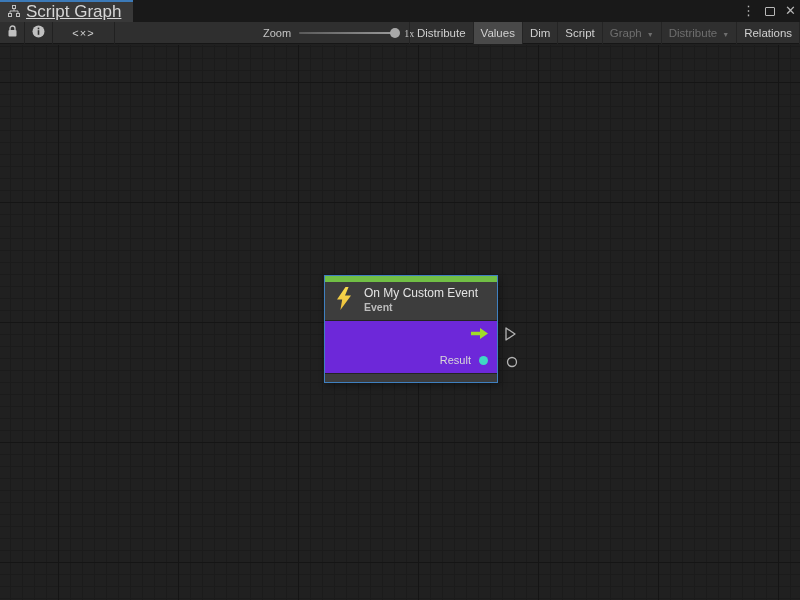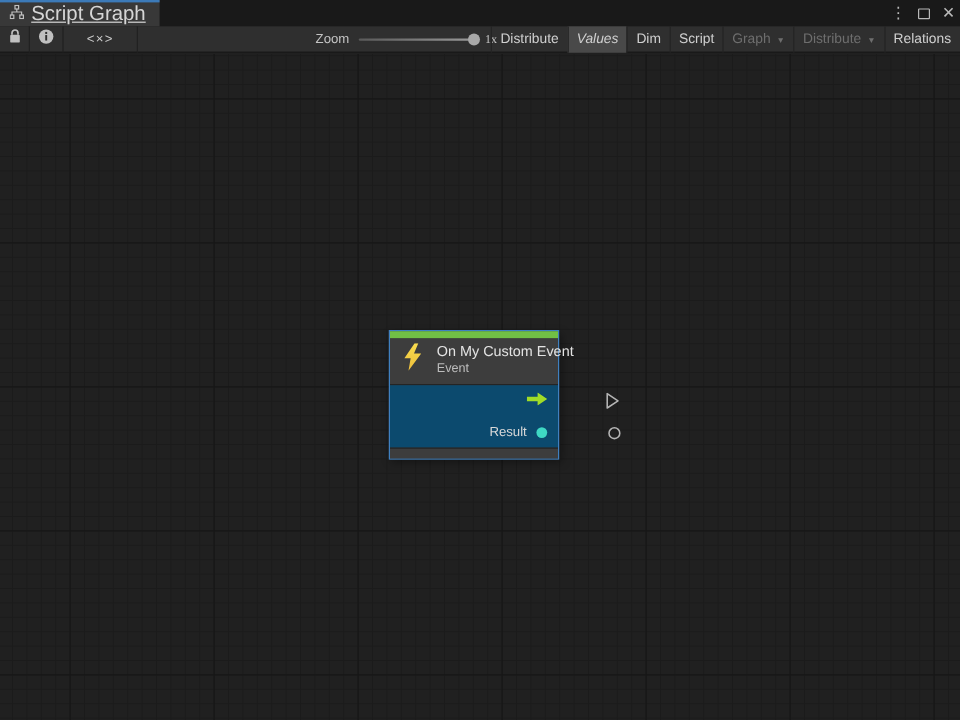--- a/index.html
+++ b/index.html
@@ -36,51 +36,51 @@
   .zoom-group { position:absolute; left:263px; top:0; height:22px; display:flex; align-items:center; }
   .zoom-label { font-size:11px; color:#c4c4c4; margin-right:8px; }
   .zoom-track { position:relative; width:96px; height:2px; background:linear-gradient(to right,#5a5a5a,#9a9a9a); border-radius:1px; }
   .zoom-handle { position:absolute; right:-5px; top:-4px; width:10px; height:10px; border-radius:50%; background:#a8a8a8; }
   .zoom-value { font-size:10px; color:#c4c4c4; margin-left:9px;font-family:Liberation Serif, serif; }
   .right-btns { position:absolute; left:409px; top:0; height:22px; display:flex; }
   .rbtn {
     height:22px; display:flex; align-items:center; padding:0 7px; font-size:11.5px; color:#d0d0d0;
     border-left:1px solid #242424; white-space:nowrap; cursor:default;
   }
-  .rbtn.active { background:#494949;font-style:italic; }
+  .rbtn.active { background:#494949; }
   .rbtn.disabled { color:#6e6e6e; }
   .dd-arrow { font-size:7px; margin-left:5px; transform:translateY(1px); }
 
   
   .graph {
     position:absolute; top:45px; left:0; width:800px; height:555px;
     background-color:#202020;
     background-image:
       linear-gradient(to right, #151515 1px, transparent 1px),
       linear-gradient(to bottom, #151515 1px, transparent 1px),
       linear-gradient(to right, #1b1b1b 1px, transparent 1px),
       linear-gradient(to bottom, #1b1b1b 1px, transparent 1px);
     background-size:120px 120px, 120px 120px, 12px 12px, 12px 12px;
     background-position:58px 37px, 58px 37px, 10px 1px, 10px 1px;
     overflow:hidden;
   }
 
   
   .node {
-    position:absolute; left:324px; top:230px; width:142px;
+    position:absolute; left:324px; top:230px; width:174px;
     border:1px solid #3f80c0; background:#343434;
     box-shadow:2px 3px 7px rgba(0,0,0,0.35);
   }
   .node-accent { height:6px; background:#71bf45; }
   .node-header { background:#3d3d3d; display:flex; align-items:center; gap:12px; padding:4px 10px 6px 11px; height:38px; }
   .node-titles { display:flex; flex-direction:column; }
   .node-title { font-size:12px; color:#e4e4e4; line-height:15px; white-space:nowrap; }
-  .node-subtitle { font-size:10.5px; color:#bdbdbd; line-height:13px; }
+  .node-subtitle { font-size:10.5px; color:#bdbdbd; line-height:13px;font-weight:bold; }
   .divider { height:1px; background:#242424; }
-  .node-body { background:#0c4a6e; }
+  .node-body { background:#6d28d9; }
   .port-row { height:26px; display:flex; align-items:center; justify-content:flex-end; padding-right:9px; gap:8px; }
   .port-label { font-size:11px; color:#d8d8d8; }
   .value-dot { width:9px; height:9px; border-radius:50%; background:#3fd8c4; }
   .node-footer { height:8px; background:#3d3d3d; }
   .ext-port { position:absolute; }
   .ext-flow { left:505px; top:282px; }
   .ext-value { left:506px; top:309px; }
 </style>
 </head>
 <body>

